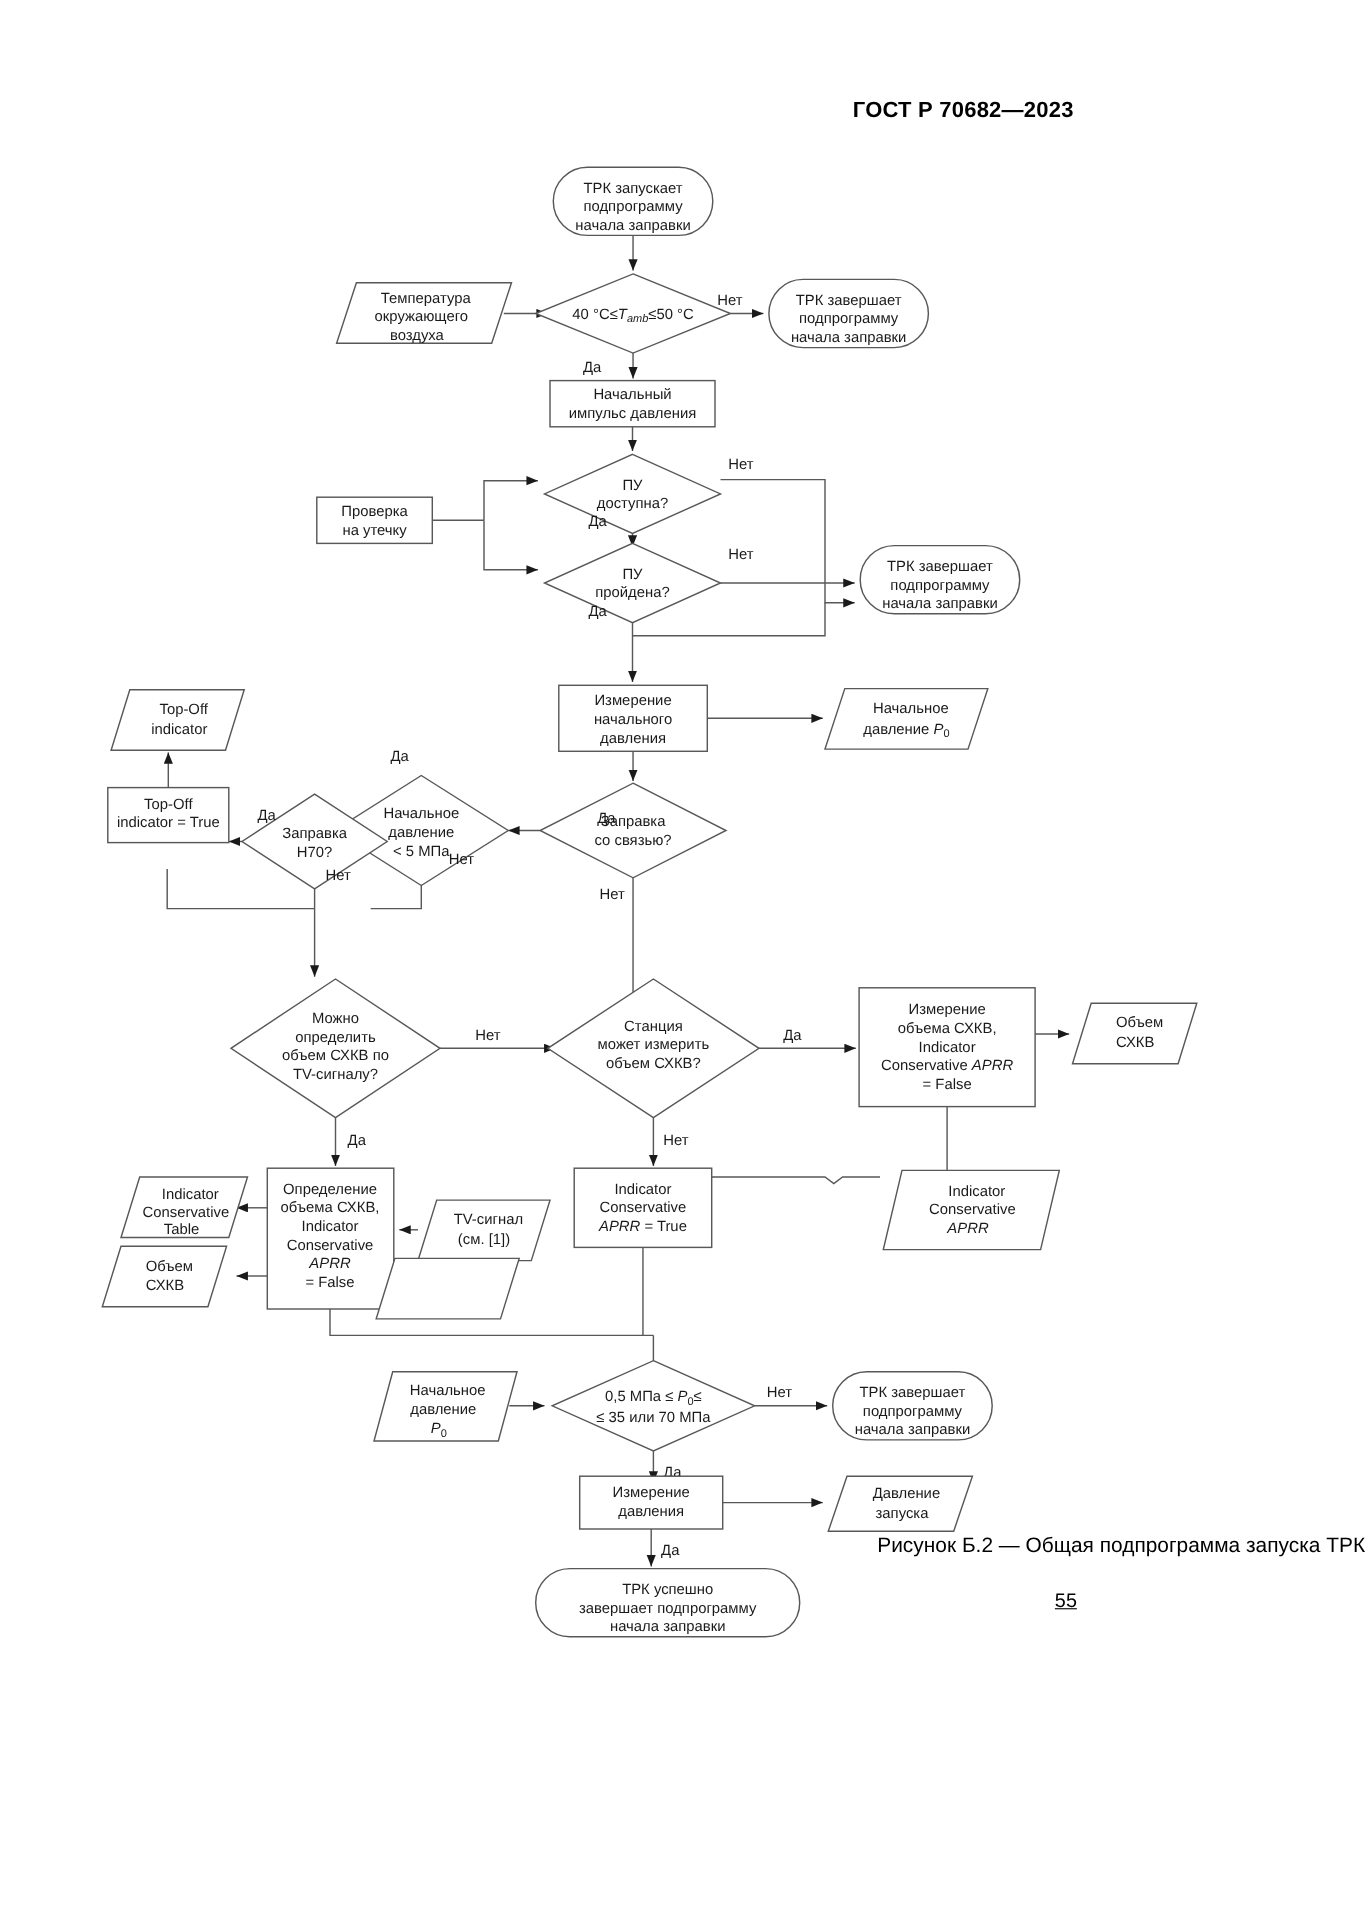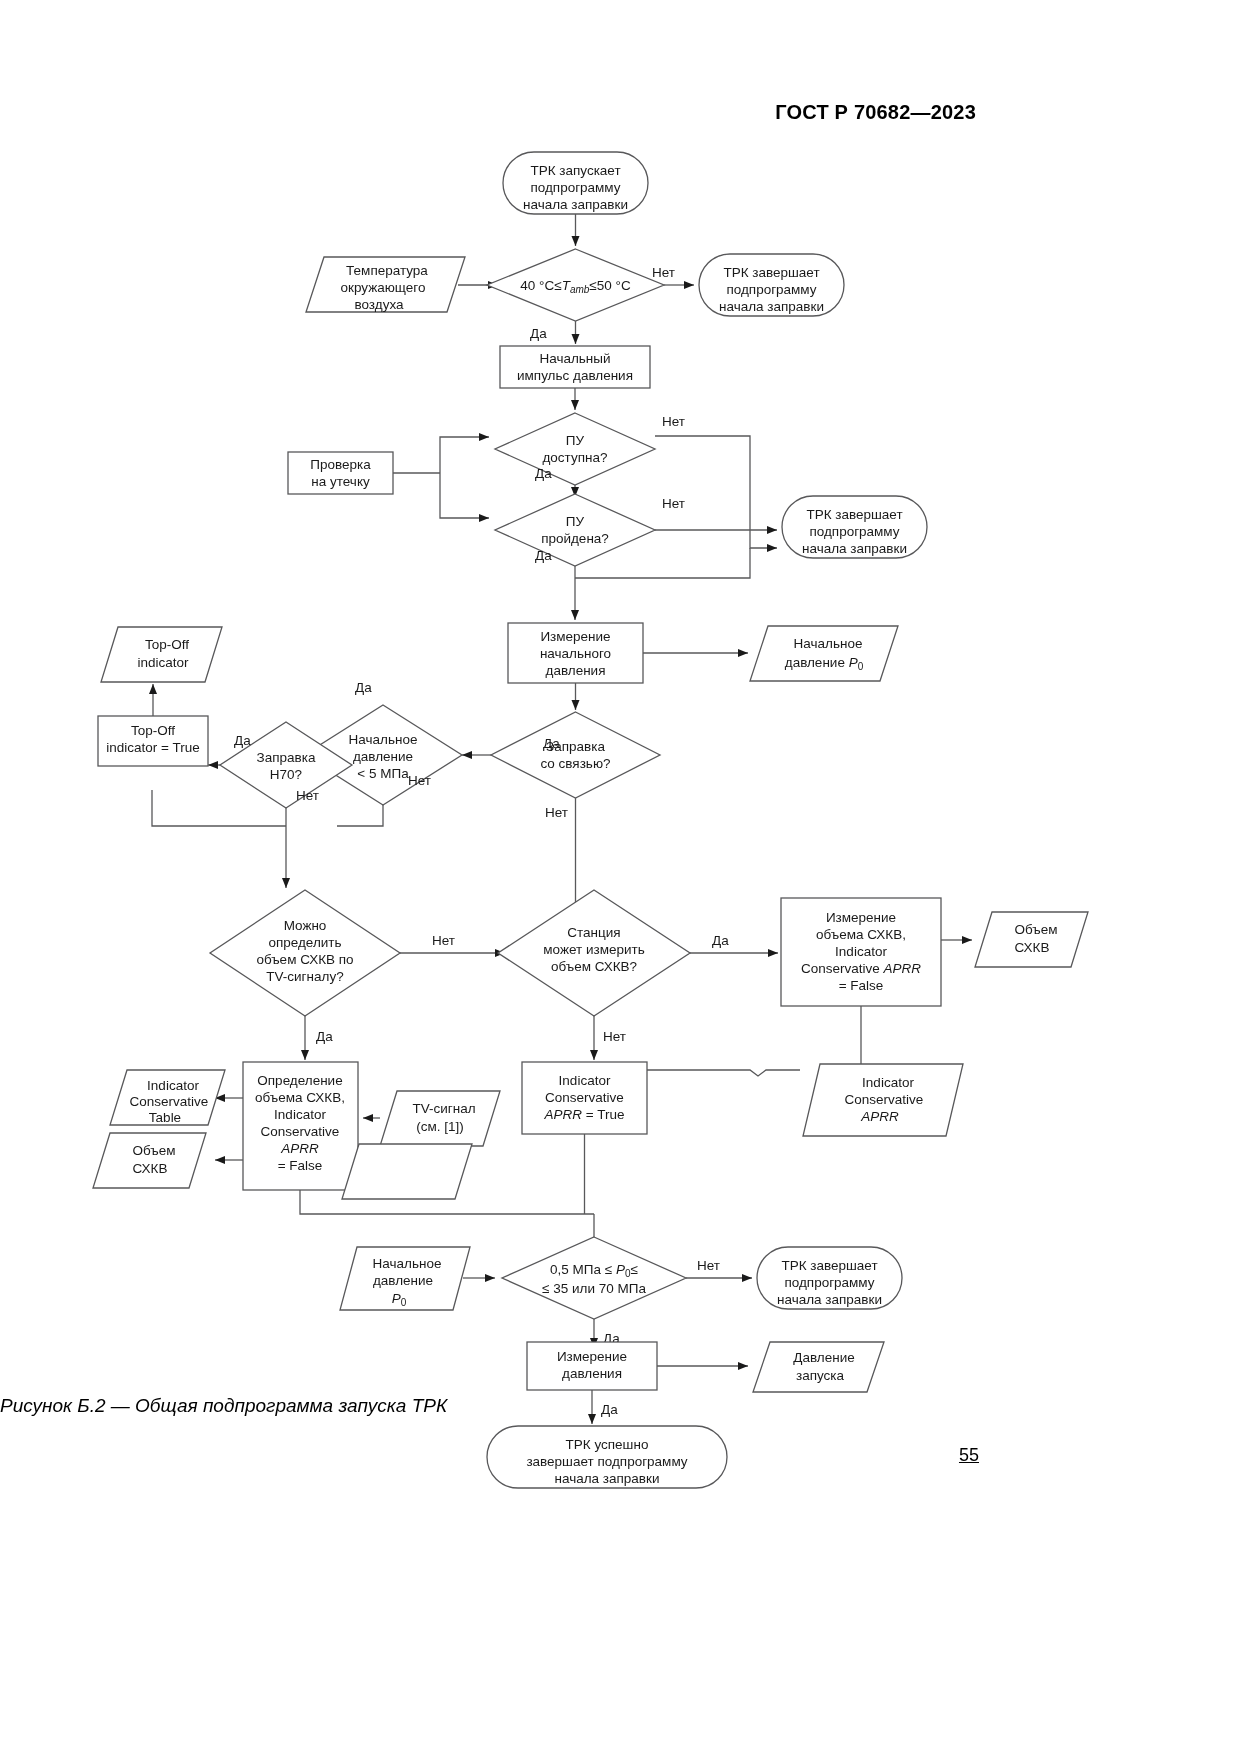--- a/index.html
+++ b/index.html
@@ -1,21 +1,21 @@
 <!DOCTYPE html>
 <html><head>
 <meta charset="utf-8">
 <style>
   html,body{margin:0;padding:0;background:#fff;}
   body{width:1241px;height:1754px;font-family:"Liberation Sans",sans-serif;color:#000;position:relative;overflow:hidden;}
   .page{position:absolute;inset:0;}
-  .hdr{position:absolute;top:101px;right:265px;font-size:20px;font-weight:bold;letter-spacing:.2px;white-space:nowrap;}
+  .hdr{position:absolute;top:89px;right:265px;font-size:20px;font-weight:bold;letter-spacing:.2px;white-space:nowrap;}
   .fig-svg{position:absolute;left:0;top:0;}
   .cap1{position:absolute;left:0;right:0;top:1370px;text-align:center;font-size:17px;}
-  .cap2{position:absolute;left:0;right:0;top:1395px;text-align:left;font-size:19px;font-style:italic;}
+  .cap2{position:absolute;left:0;right:0;top:1395px;text-align:right;font-size:19px;}
   .pg{position:absolute;right:262px;top:1445px;font-size:18px;text-decoration:underline;}
   text{font-family:"Liberation Sans",sans-serif;fill:#1a1a1a;}
   .n{font-size:13.5px;}
   .lbl{font-size:13.5px;}
   .it{font-style:italic;}
   .sh{fill:#fff;stroke:#58585a;stroke-width:1.3;}
   .ln{stroke:#58585a;stroke-width:1.3;fill:none;}
 </style>
 </head>
 <body>

